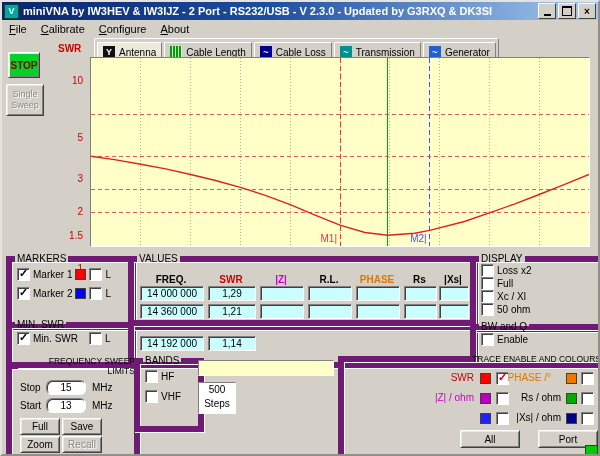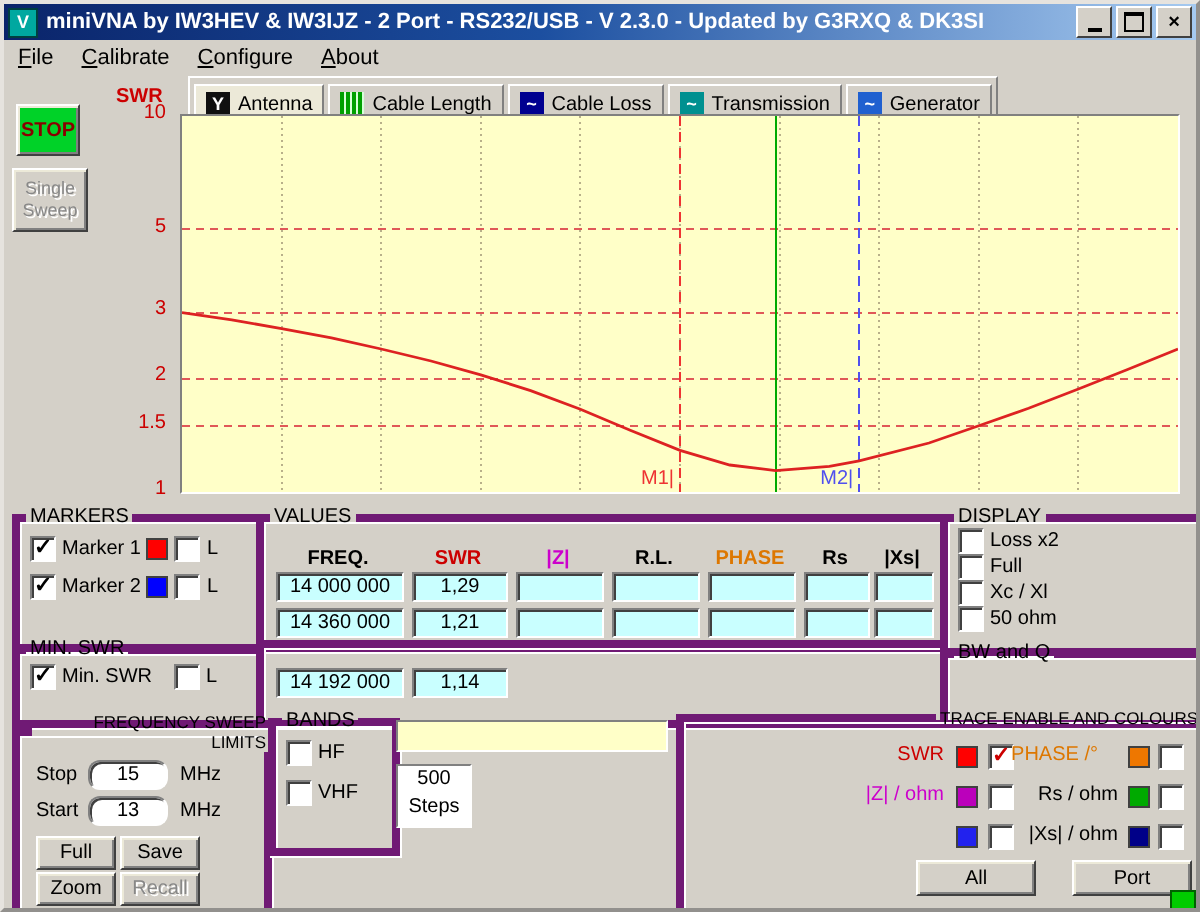--- a/index.html
+++ b/index.html
@@ -53,26 +53,26 @@
   .ticon.cableloss::before{content:'~';}
   .ticon.cablelength{background:repeating-linear-gradient(90deg,#00a000 0 2px,#d8ffd8 2px 3px);}
   .ticon.transmission{background:#009090;}
   .ticon.transmission::before{content:'~';}
   .ticon.generator{background:#2060d0;}
   .ticon.generator::before{content:'~';}
 
   
   .ylabel-title{position:absolute;left:58px;top:43px;width:30px;font-size:10px;font-weight:bold;}
   #y-axis{position:absolute;left:56px;top:57px;width:30px;height:188px;}
-  .ytick{position:absolute;right:3px;width:27px;text-align:right;font-size:10px;color:#cc0000;}
+  .ytick{position:absolute;right:3px;width:27px;text-align:right;font-size:10px;color:#cc0000;margin-top:24px;}
   .chart{position:absolute;left:90px;top:57px;width:498px;height:188px;
     border:1px solid;border-color:#808080 #fff #fff #808080;}
 
   
-  fieldset{position:absolute;margin:0;padding:0;border:4px solid #701a75;
+  fieldset{position:absolute;margin:0;padding:0;border:6px solid #701a75;
     box-shadow:1px 1px 0 #fff,inset 1px 1px 0 #fff;}
   legend{font-size:10px;line-height:10px;padding:0 2px;margin-left:3px;}
   .sm legend{font-size:8.5px;text-align:right;}
 
   .row{display:flex;align-items:center;gap:3px;padding-left:5px;height:15px;}
   .lbl{font-size:10px;white-space:nowrap;}
   .cb{width:11px;height:11px;background:#fff;border:1px solid;
     border-color:#808080 #fff #fff #808080;box-shadow:inset 1px 1px 0 #404040;
     position:relative;flex:none;}
   .cb.checked::after{content:'\2713';position:absolute;left:1px;top:-2px;
@@ -257,20 +257,24 @@
     <span class="lbl">Xc / Xl</span>
   </div>
   <div class="row" style="height:13px;">
     <span class="cb"></span>
     <span class="lbl">50 ohm</span>
   </div>
 </fieldset>
 
 <fieldset style="left:470px;top:322px;width:124px;height:34px;">
   <legend>BW and Q</legend>
+  <div class="row">
+    <span class="cb"></span>
+    <span class="lbl">Enable</span>
+  </div>
 </fieldset>
 
 <fieldset class="sm" style="left:6px;top:356px;width:122px;height:94px;">
   <legend>FREQUENCY SWEEP LIMITS</legend>
   <span class="abs lbl" style="left:8px;top:6px;">Stop</span>
   <span class="vf wfield" style="left:34px;top:4px;width:38px;">15</span>
   <span class="abs lbl" style="left:80px;top:6px;">MHz</span>
   <span class="abs lbl" style="left:8px;top:24px;">Start</span>
   <span class="vf wfield" style="left:34px;top:22px;width:38px;">13</span>
   <span class="abs lbl" style="left:80px;top:24px;">MHz</span>

